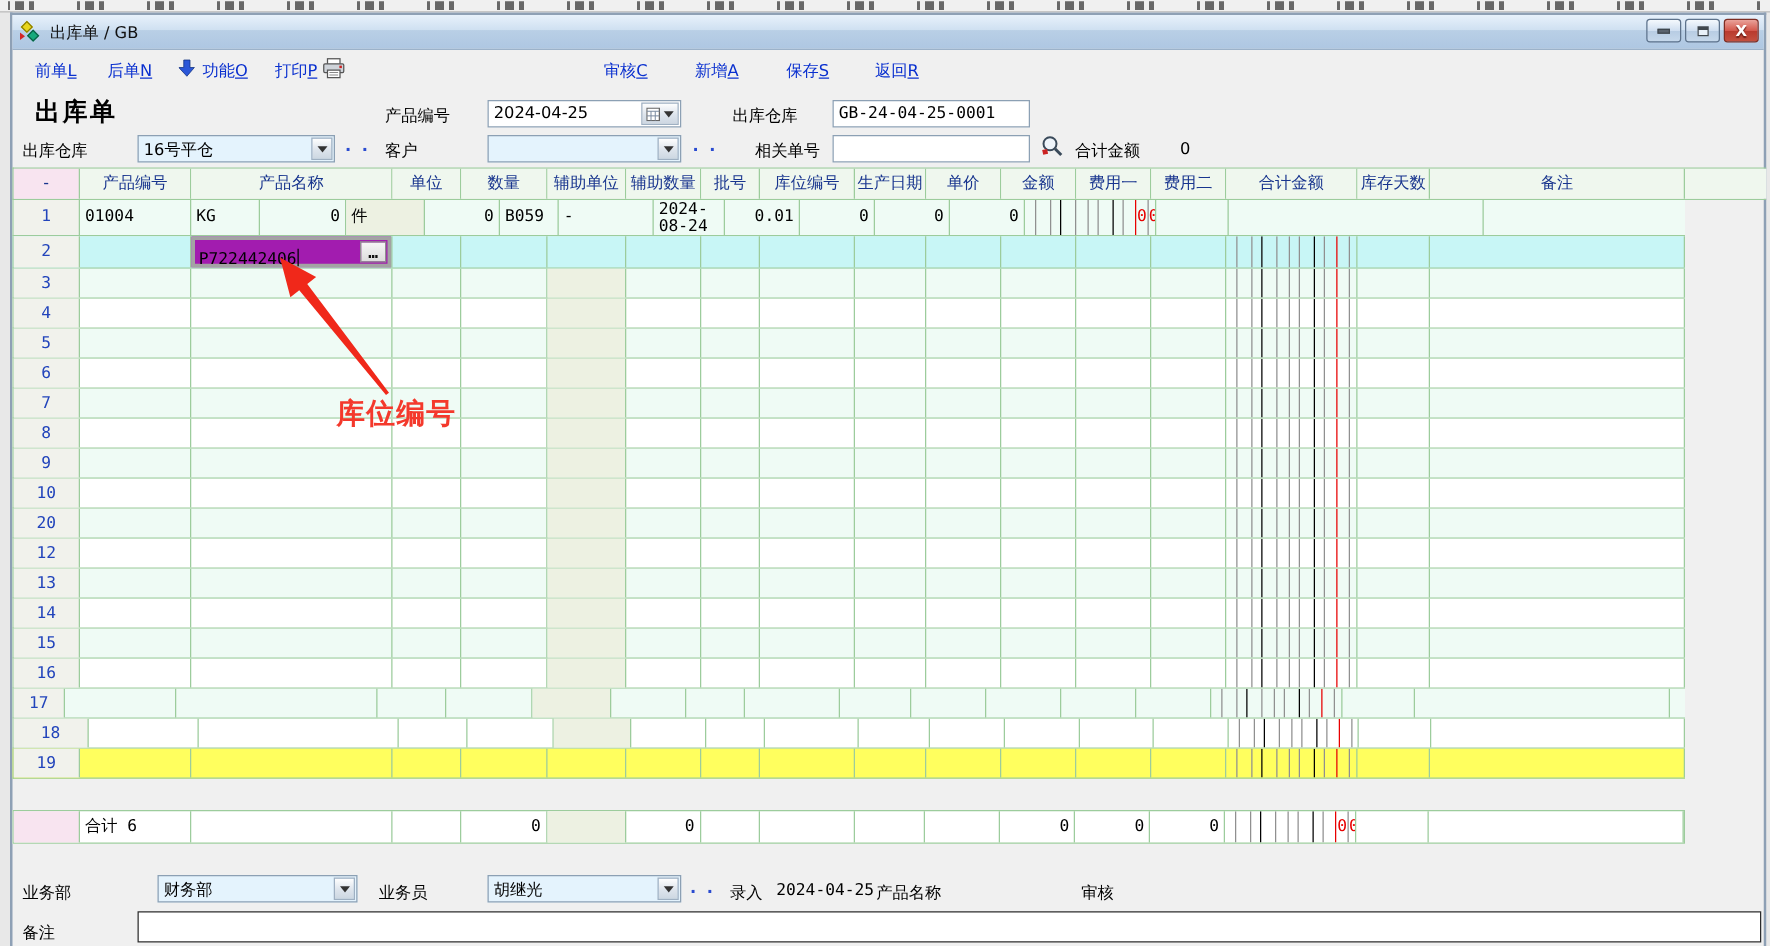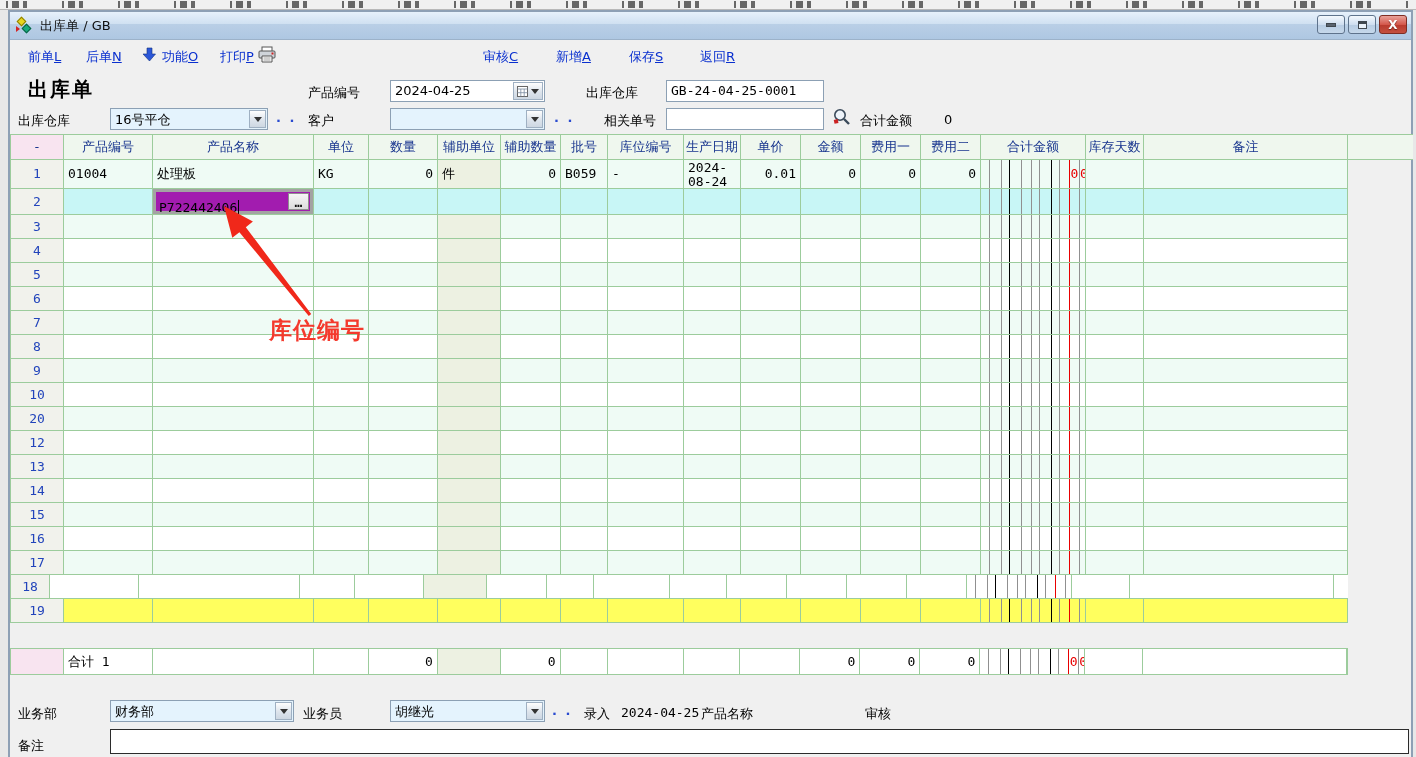--- a/index.html
+++ b/index.html
@@ -206,21 +206,20 @@
         <div class="cell" style="width: 60px;">费用一</div>
         <div class="cell" style="width: 60px;">费用二</div>
         <div class="cell" style="width: 105px;">合计金额</div>
         <div class="cell" style="width: 58px;">库存天数</div>
         <div class="cell" style="width: 204px;">备注</div>
         <div class="cell" style="width: 65px; border-right: none;"></div>
       </div>
       <div class="row alt" style="height: 29px;">
         <div class="cell num" style="width: 53px; line-height: 28px;">1</div>
         <div class="cell" style="width: 89px; line-height: 28px;">01004</div>
-        <div class="cell" style="width: 161px; line-height: 28px;">处理板</div>
         <div class="cell" style="width: 55px; line-height: 28px;">KG</div>
         <div class="cell r" style="width: 69px; line-height: 28px;">0</div>
         <div class="cell sage" style="width: 63px; line-height: 28px;">件</div>
         <div class="cell r" style="width: 60px; line-height: 28px;">0</div>
         <div class="cell" style="width: 47px; line-height: 28px;">B059</div>
         <div class="cell" style="width: 76px; line-height: 28px;">-</div>
         <div class="cell wrap" style="width: 57px; line-height: 28px;">2024-08-24</div>
         <div class="cell r" style="width: 60px; line-height: 28px;">0.01</div>
         <div class="cell r" style="width: 60px; line-height: 28px;">0</div>
         <div class="cell r" style="width: 60px; line-height: 28px;">0</div>
@@ -688,21 +687,21 @@
           <div class="vl" style="left: 58px;"></div>
           <div class="vl k" style="left: 70px;"></div>
           <div class="vl" style="left: 78px;"></div>
           <div class="vl red" style="left: 88px;"></div>
           <div class="vl" style="left: 98px;"></div>
         </div>
         <div class="cell" style="width: 58px; line-height: 23px;"></div>
         <div class="cell" style="width: 204px; line-height: 23px;"></div>
       </div>
       <div class="row alt" style="height: 24px;">
-        <div class="cell num" style="width: 53px; line-height: 23px;">17</div>
+        <div class="cell num" style="width: 41px; line-height: 23px;">17</div>
         <div class="cell" style="width: 89px; line-height: 23px;"></div>
         <div class="cell" style="width: 161px; line-height: 23px;"></div>
         <div class="cell" style="width: 55px; line-height: 23px;"></div>
         <div class="cell r" style="width: 69px; line-height: 23px;"></div>
         <div class="cell sage" style="width: 63px; line-height: 23px;"></div>
         <div class="cell r" style="width: 60px; line-height: 23px;"></div>
         <div class="cell" style="width: 47px; line-height: 23px;"></div>
         <div class="cell" style="width: 76px; line-height: 23px;"></div>
         <div class="cell wrap" style="width: 57px; line-height: 23px;"></div>
         <div class="cell r" style="width: 60px; line-height: 23px;"></div>
@@ -718,21 +717,21 @@
           <div class="vl" style="left: 58px;"></div>
           <div class="vl k" style="left: 70px;"></div>
           <div class="vl" style="left: 78px;"></div>
           <div class="vl red" style="left: 88px;"></div>
           <div class="vl" style="left: 98px;"></div>
         </div>
         <div class="cell" style="width: 58px; line-height: 23px;"></div>
         <div class="cell" style="width: 204px; line-height: 23px;"></div>
       </div>
       <div class="row" style="height: 24px;">
-        <div class="cell num" style="width: 39px; line-height: 23px;">18</div>
+        <div class="cell num" style="width: 60px; line-height: 23px;">18</div>
         <div class="cell" style="width: 89px; line-height: 23px;"></div>
         <div class="cell" style="width: 161px; line-height: 23px;"></div>
         <div class="cell" style="width: 55px; line-height: 23px;"></div>
         <div class="cell r" style="width: 69px; line-height: 23px;"></div>
         <div class="cell sage" style="width: 63px; line-height: 23px;"></div>
         <div class="cell r" style="width: 60px; line-height: 23px;"></div>
         <div class="cell" style="width: 47px; line-height: 23px;"></div>
         <div class="cell" style="width: 76px; line-height: 23px;"></div>
         <div class="cell wrap" style="width: 57px; line-height: 23px;"></div>
         <div class="cell r" style="width: 60px; line-height: 23px;"></div>
@@ -780,21 +779,21 @@
           <div class="vl" style="left: 78px;"></div>
           <div class="vl red" style="left: 88px;"></div>
           <div class="vl" style="left: 98px;"></div>
         </div>
         <div class="cell" style="width: 58px; line-height: 23px;"></div>
         <div class="cell" style="width: 204px; line-height: 23px;"></div>
       </div>
     </div>
   <div class="summary" id="summary">
       <div class="cell pinkc" style="width: 53px;"></div>
-      <div class="cell" style="width: 89px;">合计 1</div>
+      <div class="cell" style="width: 89px;">合计 6</div>
       <div class="cell" style="width: 161px;"></div>
       <div class="cell" style="width: 55px;"></div>
       <div class="cell r" style="width: 69px;">0</div>
       <div class="cell sage" style="width: 63px;"></div>
       <div class="cell r" style="width: 60px;">0</div>
       <div class="cell" style="width: 47px;"></div>
       <div class="cell" style="width: 76px;"></div>
       <div class="cell" style="width: 57px;"></div>
       <div class="cell" style="width: 60px;"></div>
       <div class="cell r" style="width: 60px;">0</div>
@@ -812,21 +811,21 @@
         <div class="vl red" style="left: 88px;"></div>
         <div class="vl" style="left: 98px;"></div>
         <div class="ld" style="left: 89px; width: 9px;">0</div>
         <div class="ld" style="left: 99px; width: 6px;">0</div>
       </div>
       <div class="cell" style="width: 58px;"></div>
       <div class="cell" style="width: 204px;"></div>
     </div>
 
   <span class="lbl" style="left:18px;top:705px">业务部</span>
-  <div class="combo" style="left:110px;top:700px;width:184px">
+  <div class="combo" style="left:126px;top:700px;width:160px">
     <span class="ctxt">财务部</span>
     <span class="cbtn">
         <span class="arrow-down"></span>
       </span>
   </div>
   <span class="lbl" style="left:303px;top:705px">业务员</span>
   <div class="combo" style="left:390px;top:700px;width:155px">
     <span class="ctxt">胡继光</span>
     <span class="cbtn">
         <span class="arrow-down"></span>

